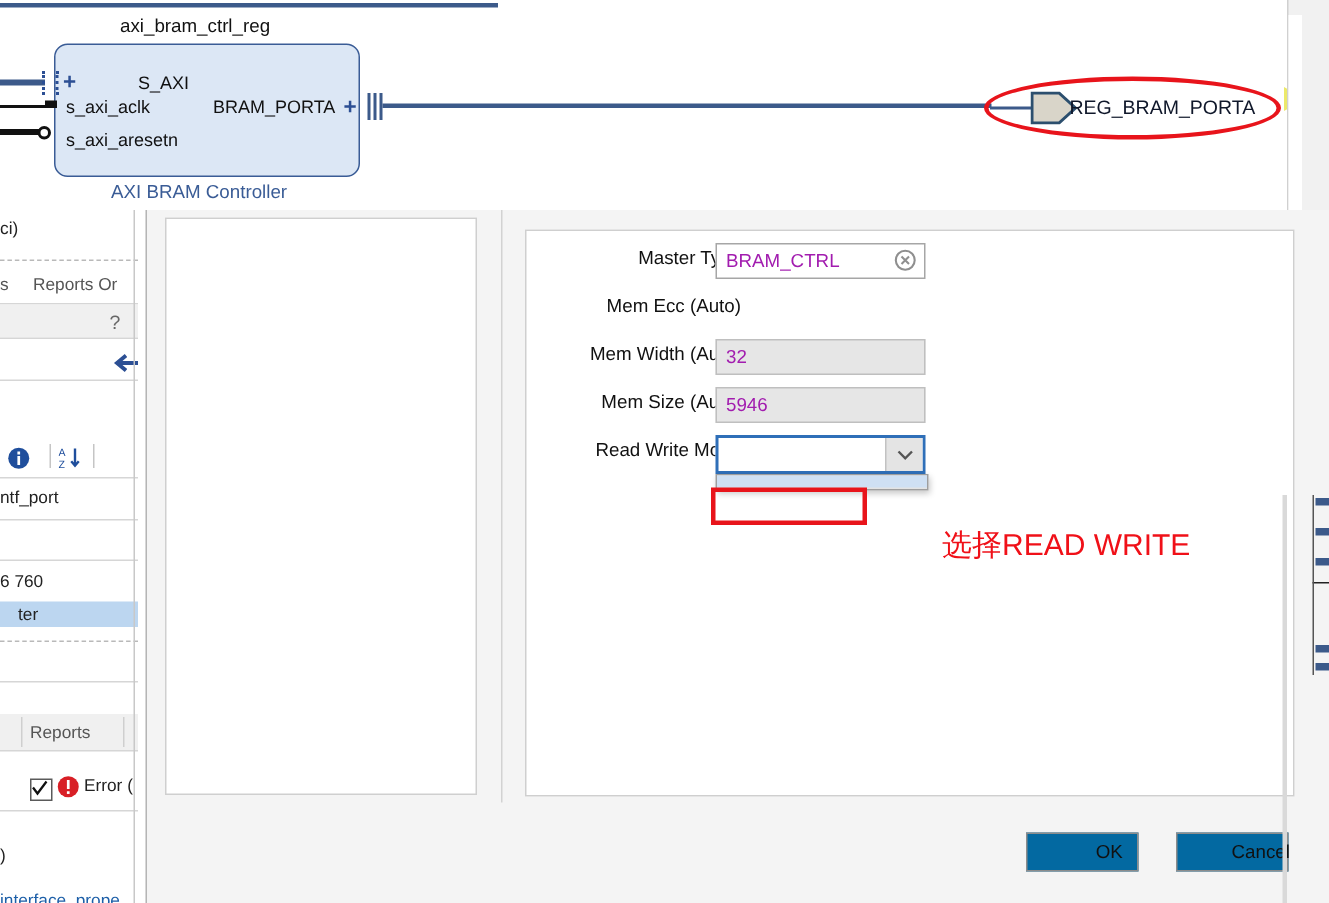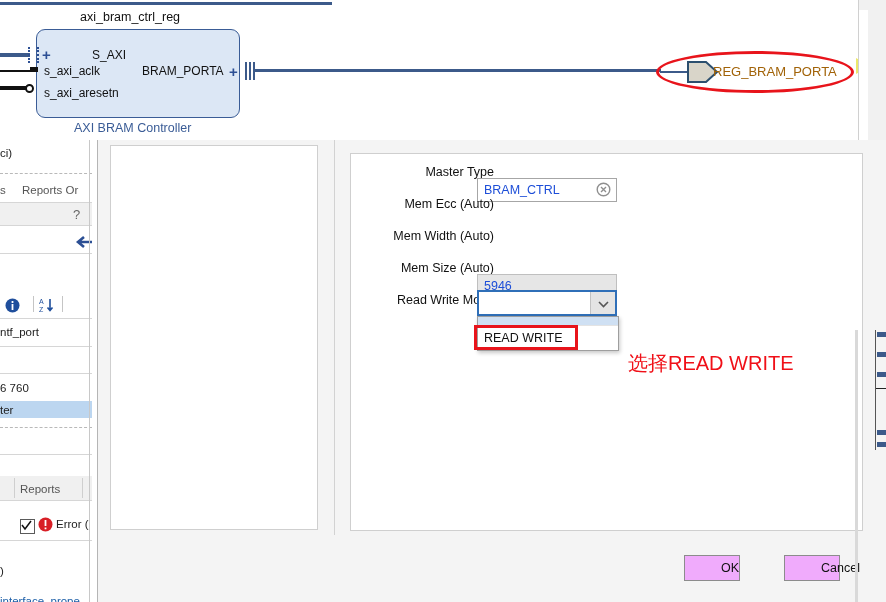--- a/index.html
+++ b/index.html
@@ -119,21 +119,21 @@
   .ext-port-arrow {
     position: absolute;
     left: 687px; top: 61px;
     width: 0; height: 0;
   }
   .ext-port-arrow svg { display:block; }
   .ext-port-label {
     position: absolute;
     left: 713px; top: 64px;
     font-size: 13px;
-    color: #a16207;
+    color: #0f172a;
     white-space: nowrap;
   }
   .red-ellipse {
     position: absolute;
     left: 656px; top: 51px;
     width: 198px; height: 42px;
     border: 3px solid #e8141b;
     border-radius: 50%/50%;
     box-sizing: border-box;
   }
@@ -265,24 +265,23 @@
     white-space: nowrap;
     text-align: right;
   }
   .form-field {
     position: absolute;
     height: 24px;
     box-sizing: border-box;
     font-size: 12.5px;
     line-height: 22px;
     padding-left: 6px;
-    color: #1d4ed8;
+    color: #a21caf;
     white-space: nowrap;
     overflow: hidden;
-    margin-top: 16px;
   }
   .field-editable {
     background: #ffffff;
     border: 1px solid #a6a6a6;
   }
   .field-readonly {
     background: #e6e6e6;
     border: 1px solid #bfbfbf;
   }
   .field-clear-btn {
@@ -336,22 +335,22 @@
   .red-rect-hl {
     position: absolute;
     left: 474px; top: 325px;
     width: 104px; height: 25px;
     border: 3px solid #e8141b;
     box-sizing: border-box;
   }
 
   .dlg-btn {
     position: absolute;
-    width: 56px; height: 26px;
-    background: #f0abfc;
+    width: 75px; height: 26px;
+    background: #0369a1;
     border: 1px solid #8c8c8c;
     box-sizing: border-box;
     font-size: 12.5px;
     line-height: 24px;
     text-align: center;
     color: #111;
     font-family: "Liberation Sans", sans-serif;
     padding-left: 36px;
   }
 
@@ -487,21 +486,21 @@
   </div>
   <div style="position:absolute; left:62px; top:156px; width:1px; height:16px; background:#c5c5c5;"></div>
   <div class="lp-sep" style="top:178px;"></div>
 
   <div class="lp-text" style="left:0px; top:186px;">ntf_port</div>
   <div class="lp-sep" style="top:206px;"></div>
   <div class="lp-sep" style="top:233px;"></div>
   <div class="lp-text" style="left:0px; top:242px;">6 760</div>
 
   <div class="lp-hl" style="top:261px;"></div>
-  <div class="lp-text" style="left:0px; top:264px;text-align:right;">ter</div>
+  <div class="lp-text" style="left:12px; top:264px;text-align:right;">ter</div>
 
   <div class="lp-sep-dashed" style="top:287px;"></div>
   <div class="lp-sep" style="top:314px;"></div>
 
   <div class="lp-band" style="top:336px; height:24px;"></div>
   <div style="position:absolute; left:14px; top:338px; width:1px; height:20px; background:#cfcfcf;"></div>
   <div class="lp-text" style="left:20px; top:343px; color:#555;">Reports</div>
   <div style="position:absolute; left:82px; top:338px; width:1px; height:20px; background:#cfcfcf;"></div>
   <div class="lp-sep" style="top:360px;"></div>
 
@@ -545,20 +544,23 @@
     </span>
   </div>
 
   <div class="form-row" style="left:266px; top:54px; width:250px;">
     <div class="form-label" style="right:120px;">Mem Ecc (Auto)</div>
   </div>
 
   <div class="form-row" style="left:266px; top:86px; width:250px;">
     <div class="form-label" style="right:120px;">Mem Width (Auto)</div>
   </div>
+  <div class="form-field field-readonly" style="left:379px; top:86px; width:140px;">
+    <span>32</span>
+  </div>
 
   <div class="form-row" style="left:266px; top:118px; width:250px;">
     <div class="form-label" style="right:120px;">Mem Size (Auto)</div>
   </div>
   <div class="form-field field-readonly" style="left:379px; top:118px; width:140px;">
     <span>5946</span>
   </div>
 
   <div class="form-row" style="left:266px; top:150px; width:250px;">
     <div class="form-label" style="right:120px;">Read Write Mode</div>
@@ -567,21 +569,20 @@
     <span style="position:absolute; left:6px; top:2px; font-size:12.5px; line-height:22px;"></span>
     <span class="combo-arrow-btn">
       <svg width="11" height="8" viewBox="0 0 11 8" aria-hidden="true" style="display:inline-block; vertical-align:middle;">
         <path d="M1 2 L5.5 6.5 L10 2" stroke="#555" stroke-width="1.6" fill="none"></path>
       </svg>
     </span>
   </div>
 
   <div class="combo-popup" style="left:379px; top:176px; width:142px;">
     <div class="combo-popup-head"></div>
-    <div class="combo-option">READ WRITE</div>
   </div>
 
   <div class="dlg-btn" style="left:586px; top:415px;">OK</div>
   <div class="dlg-btn" style="left:686px; top:415px;">Cancel</div>
 </div>
 
 <div class="red-rect-hl"></div>
 <div class="anno-cn anno-side">选择READ WRITE</div>
 
 <div id="right-strip">

